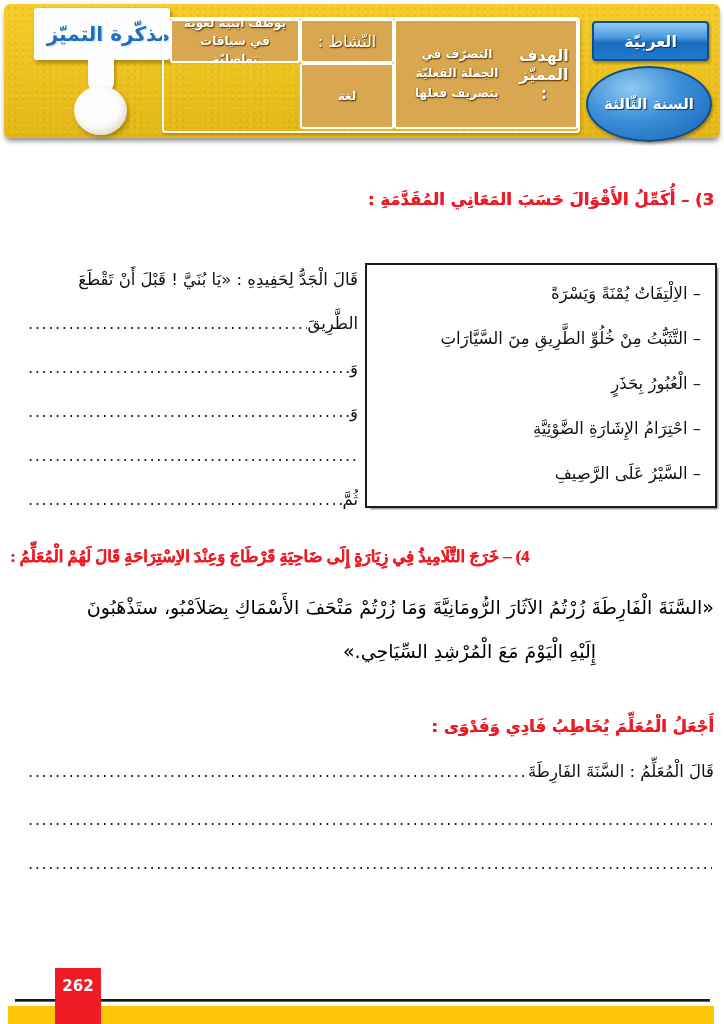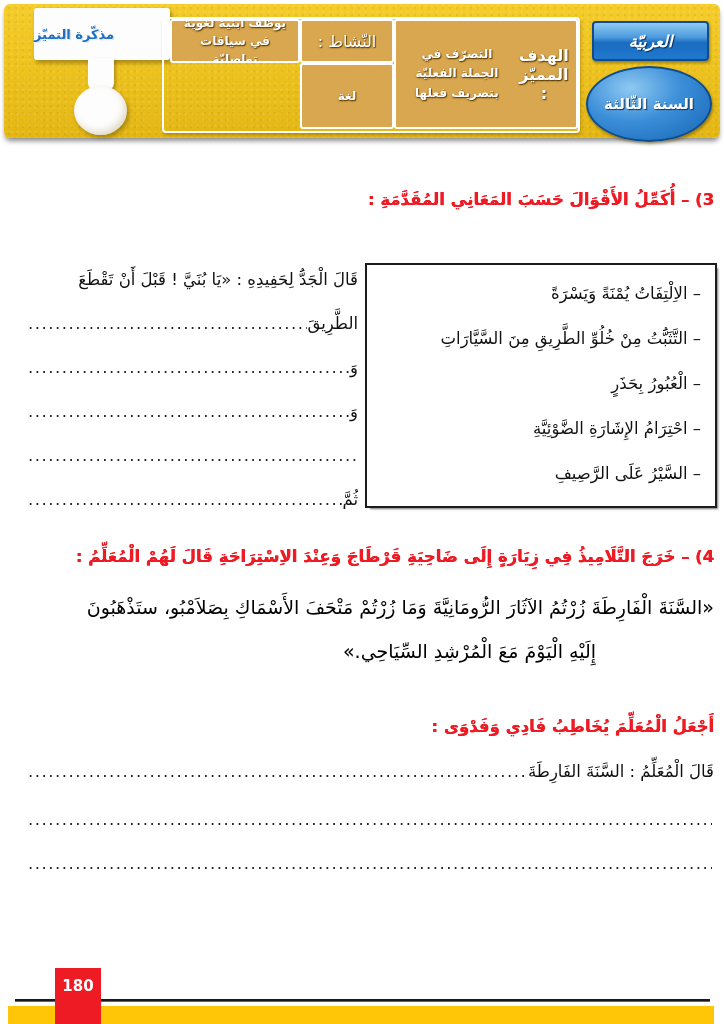--- a/index.html
+++ b/index.html
@@ -15,22 +15,22 @@
       radial-gradient(circle at 70% 60%, rgba(120,90,0,0.10) 0 1px, transparent 1.6px),
       linear-gradient(180deg,#f5cc2a 0%,#eec31e 45%,#e3b614 100%);
     background-size:6px 6px,7px 7px,100% 100%;
     border-radius:6px;
     box-shadow:0 4px 5px -1px rgba(0,0,0,0.45);
   }
   
   .stamp-box{
     position:absolute;left:30px;top:4px;width:136px;height:52px;background:#fdfdfd;
     border-radius:3px;box-shadow:2px 3px 4px rgba(80,60,0,0.45);
-    display:flex;align-items:center;justify-content:flex-end;
-    color:#1d6fc0;font-weight:bold;font-size:13px;
+    display:flex;align-items:center;justify-content:flex-start;
+    color:#1d6fc0;font-weight:bold;font-size:20px;
     text-shadow:0 1px 1px rgba(255,255,255,0.8),1px 1px 1px rgba(0,60,120,0.25);
   }
   .stamp-stem{
     position:absolute;left:84px;top:54px;width:26px;height:34px;background:#fdfdfd;
     border-radius:0 0 9px 9px;box-shadow:2px 2px 3px rgba(80,60,0,0.35);
   }
   .stamp-ball{
     position:absolute;left:70px;top:82px;width:53px;height:49px;background:#fdfdfd;
     border-radius:50%;box-shadow:2px 3px 4px rgba(80,60,0,0.4), inset -3px -4px 6px rgba(150,130,60,0.25);
   }
@@ -52,37 +52,36 @@
   .cell.objective .obj-title{font-size:16px;font-weight:bold;}
   .cell.objective .obj-body{font-size:12px;font-weight:bold;line-height:1.6;}
   
   .subject-badge{
     position:absolute;right:11px;top:17px;width:113px;height:36px;
     background:linear-gradient(180deg,#90cbf4 0%,#4a9ade 40%,#1a6cbe 55%,#2079cf 100%);
     border:2px solid #0f4c8c;border-radius:4px;
     display:flex;align-items:center;justify-content:center;
     color:#fff;font-weight:bold;font-size:16px;text-shadow:1px 1px 1px rgba(5,40,80,0.9);
     box-shadow:1px 2px 3px rgba(80,60,0,0.5);
-    font-style:italic;
   }
   .level-badge{
     position:absolute;right:8px;top:62px;width:122px;height:72px;
     background:radial-gradient(ellipse at 35% 28%,#8ec9f2 0%,#3b8ed8 45%,#1565b4 100%);
     border:2px solid #0f4c8c;border-radius:50%;
     display:flex;align-items:center;justify-content:center;
     color:#fff;font-weight:bold;font-size:15px;text-shadow:1px 1px 1px rgba(5,40,80,0.9);
     box-shadow:1px 2px 3px rgba(80,60,0,0.5);
   }
   
   .red-heading{
     position:absolute;right:10px;color:#ee1b24;font-weight:bold;font-size:16.5px;
     line-height:28px;white-space:nowrap;text-shadow:0.4px 0 0 #ee1b24;
   }
   #heading3{top:186px;}
-  #heading4{top:543px;left:10px;text-align:right;}
+  #heading4{top:543px;left:10px;text-align:left;font-family:Liberation Serif, serif;}
   #task-heading{top:713px;}
   .options-box{
     position:absolute;left:365px;top:263px;width:352px;height:245px;
     border:2px solid #1c1c1c;box-shadow:3px 3px 2px -2px rgba(0,0,0,0.55);
     padding:6px 14px 0 6px;box-sizing:border-box;
   }
   .option-item{
     line-height:45px;height:45px;font-size:16.5px;color:#111;white-space:nowrap;overflow:hidden;
   }
   .grandpa-block{
@@ -201,14 +200,14 @@
 <div id="dotrow1" class="dotted-row">
   <span class="dots">..........................................................................................................................................................</span>
 </div>
 <div id="dotrow2" class="dotted-row">
   <span class="dots">..........................................................................................................................................................</span>
 </div>
 
 <div class="footer-rule"></div>
 <div class="footer-bar"></div>
 <div class="page-badge">
-  <span>180</span>
+  <span>262</span>
 </div>
 
 </body></html>

